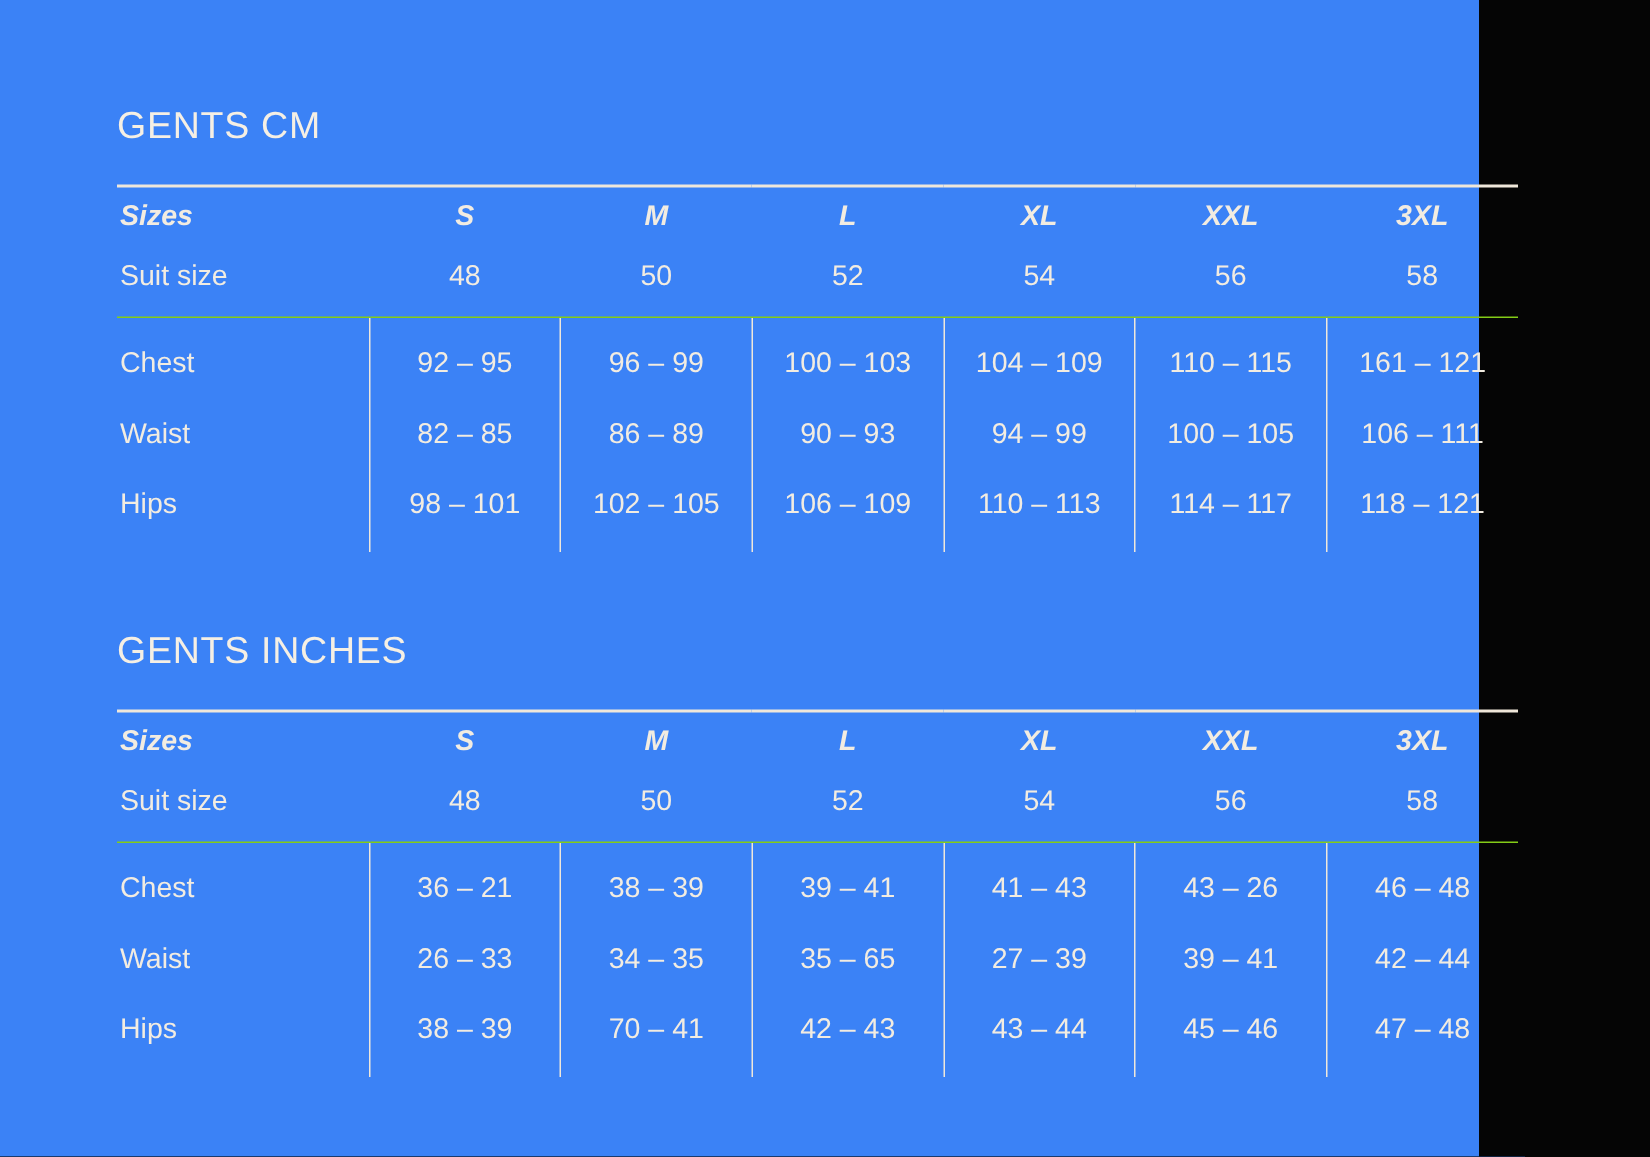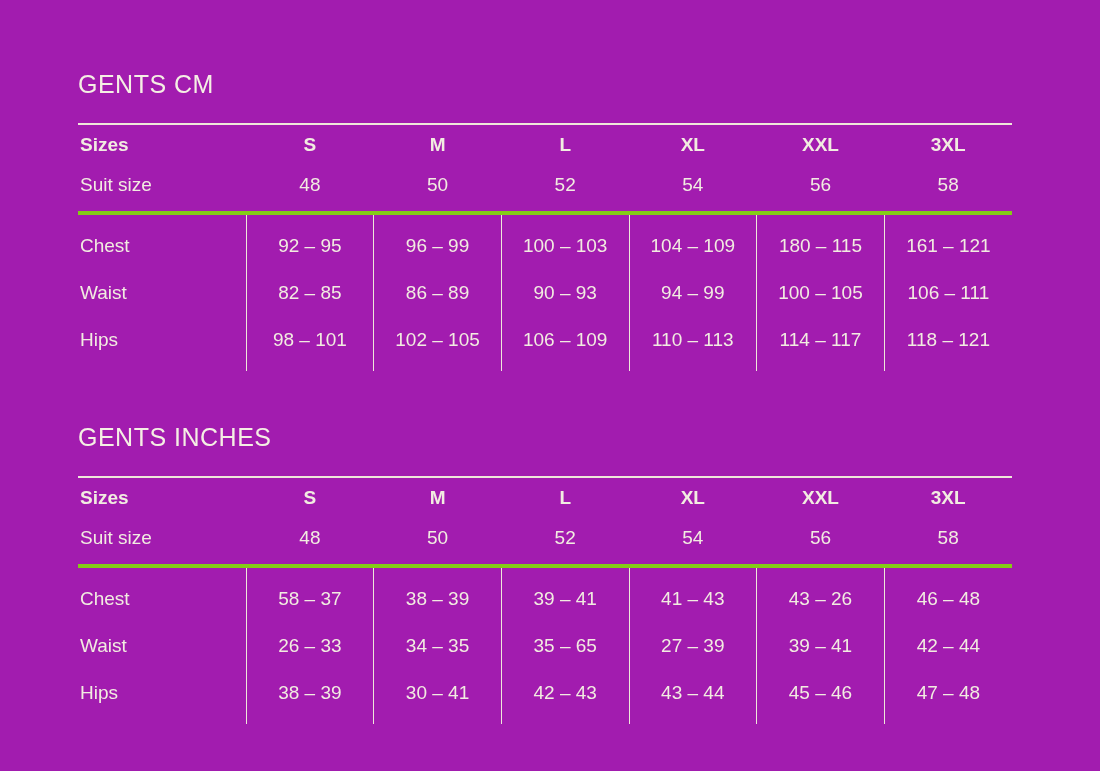--- a/index.html
+++ b/index.html
@@ -9,23 +9,23 @@
   }
   body {
     width: 1100px;
     height: 771px;
     font-family: "Liberation Sans", sans-serif;
     color: #f2ece1;
     overflow: hidden;
   }
   .page {
     position: relative;
-    width: 1100px;
+    width: 986px;
     height: 771px;
-    background: #a21caf;
+    background: #3b82f6;
     box-sizing: border-box;
     padding: 70px 78px 0 78px;
   }
 
   .section {
     margin-bottom: 52px;
   }
   .section-title {
     font-size: 25px;
     letter-spacing: 0.5px;
@@ -39,21 +39,21 @@
     width: 934px;
     table-layout: fixed;
   }
   table.size-table col.label-col { width: 168px; }
   table.size-table col.data-col  { width: 127.6px; }
 
   .rule-top td {
     border-top: 2px solid #efe7da;
   }
   .rule-mid td {
-    border-top: 4px solid #84cc16;
+    border-top: 1px solid #84cc16;
   }
 
   td {
     padding: 0;
     vertical-align: middle;
   }
 
   .cell {
     height: 44px;
     line-height: 44px;
@@ -72,21 +72,21 @@
   .cell.sizecode {
     font-weight: bold;
     font-size: 19px;
   }
 
   
   .vsep {
     border-left: 1px solid #efe7da;
   }
 
-  .hdr-row .cell { height: 40px; line-height: 40px; }
+  .hdr-row .cell { height: 40px; line-height: 40px; font-style: italic; }
   .suit-row .cell { height: 40px; line-height: 40px; padding-bottom: 6px; }
 
   .meas-row .cell { height: 44px; line-height: 44px; }
   .meas-row.first .cell { padding-top: 6px; height: 50px; line-height: 50px; }
   .meas-row.last .cell { padding-bottom: 6px; height: 50px; line-height: 50px; }
 </style>
 </head>
 <body>
 
 <div class="page">
@@ -161,21 +161,21 @@
           <td class="vsep">
               <div class="cell">96 – 99</div>
             </td>
           <td class="vsep">
               <div class="cell">100 – 103</div>
             </td>
           <td class="vsep">
               <div class="cell">104 – 109</div>
             </td>
           <td class="vsep">
-              <div class="cell">180 – 115</div>
+              <div class="cell">110 – 115</div>
             </td>
           <td class="vsep">
               <div class="cell">161 – 121</div>
             </td>
         </tr>
         <tr class="meas-row">
           <td>
               <div class="cell label">Waist</div>
             </td>
           <td class="vsep">
@@ -282,21 +282,21 @@
           <td>
               <div class="cell">58</div>
             </td>
         </tr>
 
         <tr class="rule-mid meas-row first">
           <td>
               <div class="cell label">Chest</div>
             </td>
           <td class="vsep">
-              <div class="cell">58 – 37</div>
+              <div class="cell">36 – 21</div>
             </td>
           <td class="vsep">
               <div class="cell">38 – 39</div>
             </td>
           <td class="vsep">
               <div class="cell">39 – 41</div>
             </td>
           <td class="vsep">
               <div class="cell">41 – 43</div>
             </td>
@@ -331,21 +331,21 @@
             </td>
         </tr>
         <tr class="meas-row last">
           <td>
               <div class="cell label">Hips</div>
             </td>
           <td class="vsep">
               <div class="cell">38 – 39</div>
             </td>
           <td class="vsep">
-              <div class="cell">30 – 41</div>
+              <div class="cell">70 – 41</div>
             </td>
           <td class="vsep">
               <div class="cell">42 – 43</div>
             </td>
           <td class="vsep">
               <div class="cell">43 – 44</div>
             </td>
           <td class="vsep">
               <div class="cell">45 – 46</div>
             </td>

